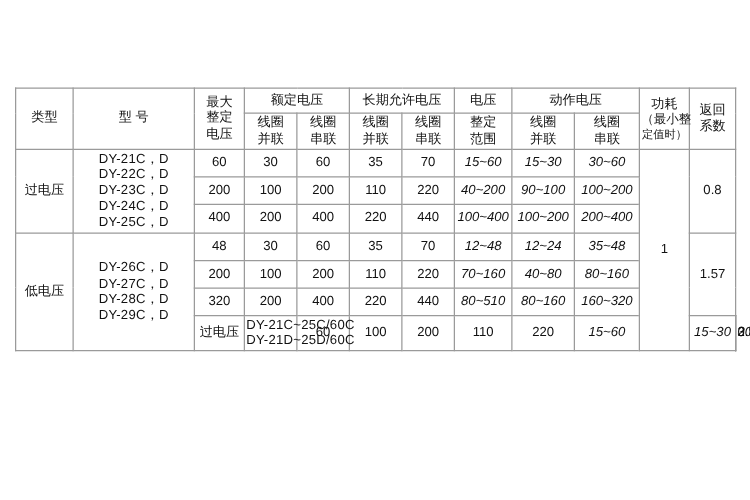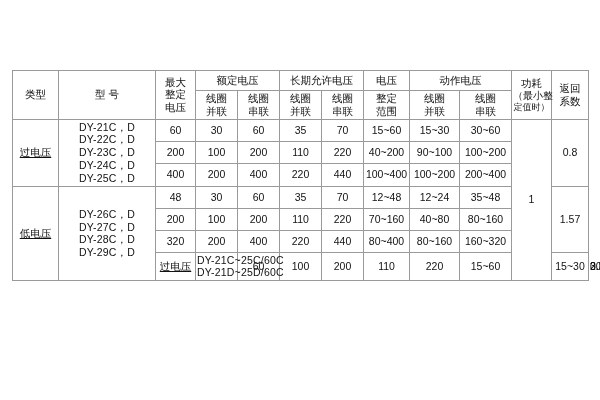--- a/index.html
+++ b/index.html
@@ -48,38 +48,38 @@
   }
   .hdr-tall {
     font-size: 10.5px;
   }
   .stack {
     display: block;
     line-height: 1.22;
   }
   .rowtype {
     font-size: 10.5px;
-    text-decoration: underline;
   }
   .model {
     font-size: 10.5px;
     text-align: center;
     line-height: 1.28;
     letter-spacing: 0.2px;
   }
   .model-small {
     font-size: 9.5px;
     line-height: 1.3;
   }
   .num {
     font-size: 10.5px;
     height: 19px;
   }
   .range {
     font-size: 10px;
+    font-style: italic;
   }
   
   col.c-type   { width: 46px; }
   col.c-model  { width: 97px; }
   col.c-maxset { width: 40px; }
   col.c-rp     { width: 42px; }
   col.c-rs     { width: 42px; }
   col.c-lp     { width: 42px; }
   col.c-ls     { width: 42px; }
   col.c-vrange { width: 46px; }
@@ -232,21 +232,21 @@
         <td class="num range">70~160</td>
         <td class="num range">40~80</td>
         <td class="num range">80~160</td>
       </tr>
       <tr>
         <td class="num">320</td>
         <td class="num">200</td>
         <td class="num">400</td>
         <td class="num">220</td>
         <td class="num">440</td>
-        <td class="num range">80~400</td>
+        <td class="num range">80~510</td>
         <td class="num range">80~160</td>
         <td class="num range">160~320</td>
       </tr>
 
       <tr>
         <td class="rowtype">过电压</td>
         <td class="model model-small">
           <span class="stack">DY-21C~25C/60C</span>
           <span class="stack">DY-21D~25D/60C</span>
         </td>

